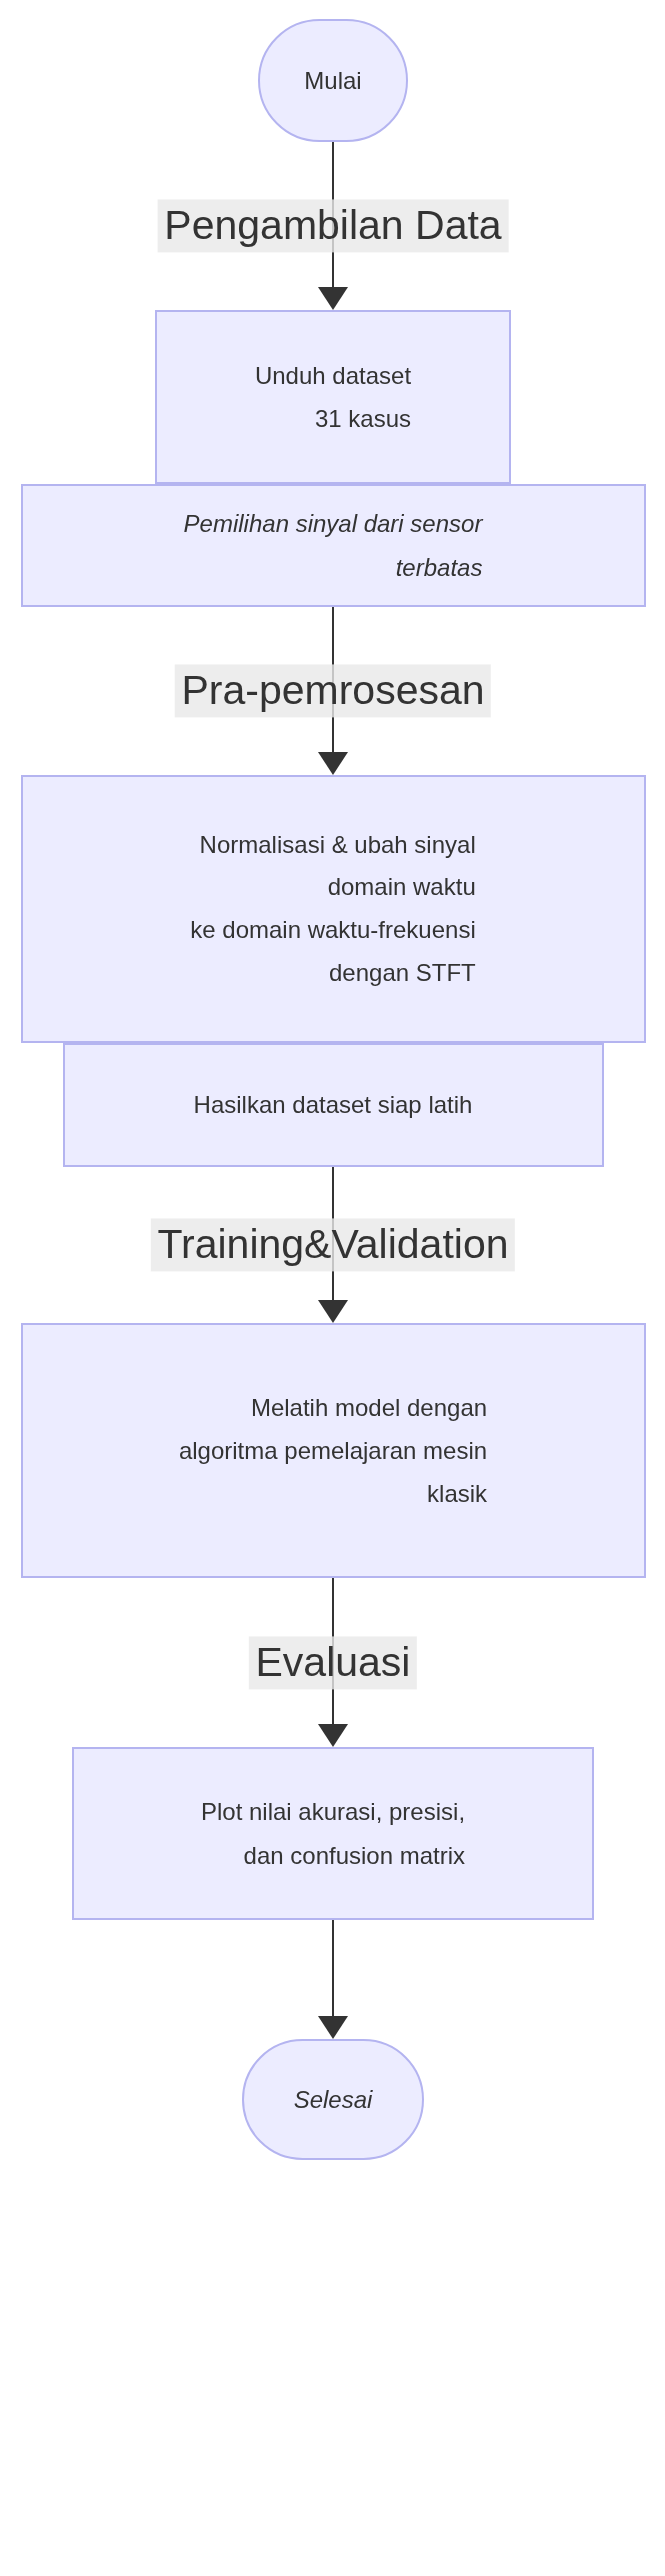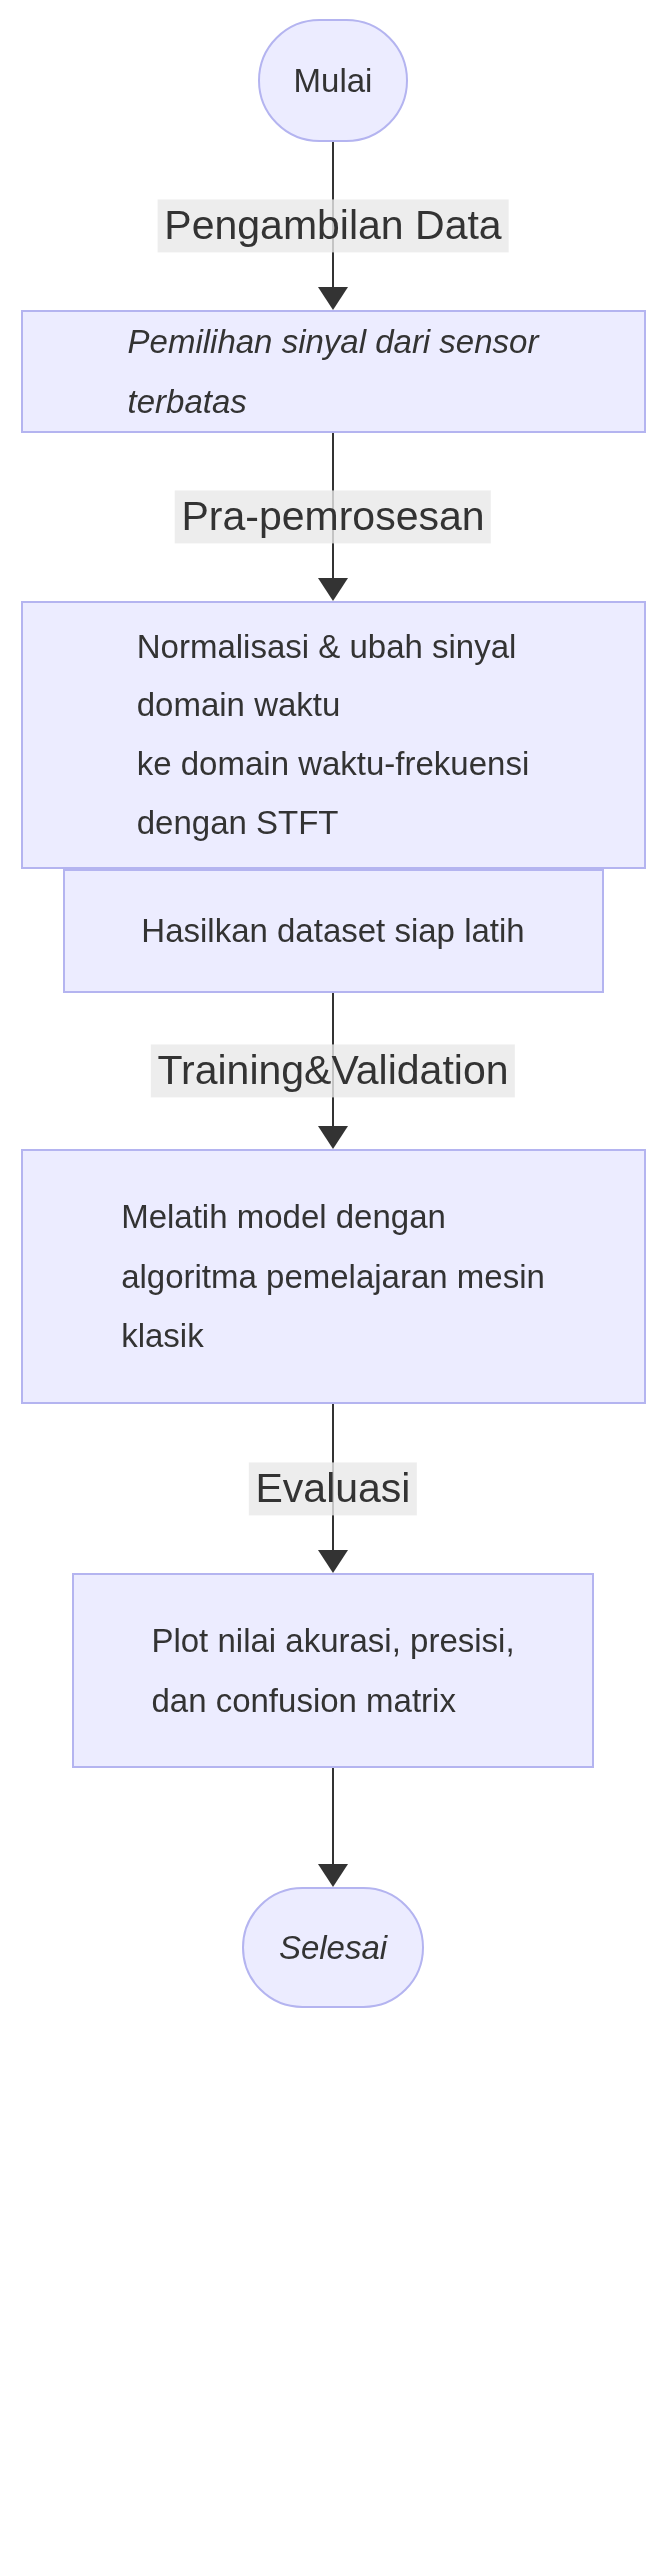--- a/index.html
+++ b/index.html
@@ -10,35 +10,35 @@
   }
   html,body{margin:0;padding:0;background:#ffffff;}
   body{width:666px;font-family:"Liberation Sans","DejaVu Sans",sans-serif;}
   .diagram{
     width:666px;height:2576px;box-sizing:border-box;
     display:flex;flex-direction:column;align-items:center;
     padding-top:19px;background:#ffffff;overflow:hidden;
   }
   .node{
     display:flex;align-items:center;justify-content:center;
-    text-align:left;color:var(--text,#333333);
+    text-align:right;color:var(--text,#333333);
     background:var(--node-fill,#ECECFF);
     border:2px solid var(--node-border,#B4B4F0);
-    font-size:33px;line-height:1.8;white-space:pre-line;
+    font-size:24px;line-height:1.8;white-space:pre-line;
     box-sizing:border-box;flex:0 0 auto;
   }
   .stadium{border-radius:670px;}
   .n-start{width:150px;height:123px;}
   .n-end{width:182px;height:121px;font-style:italic;}
   .n-download{width:356px;height:174px;}
   .n-select{width:625px;height:123px;font-style:italic;}
   .n-preprocess{width:625px;height:268px;line-height:1.78;}
   .n-ready{width:541px;height:124px;}
   .n-train{width:625px;height:255px;}
-  .n-plot{width:522px;height:195px;}
+  .n-plot{width:522px;height:173px;}
   .connector{
     position:relative;width:100%;flex:0 0 auto;
   }
   .c1,.c2{height:168px}.c3{height:168px}.c4{height:173px}
   .c5{height:156px}.c6{height:169px}.c7{height:119px}
   .edge-line{
     position:absolute;left:calc(50% - 1px);top:0;width:2px;
     height:calc(100% - 19px);background:var(--edge-line,#333333);z-index:1;
   }
   .arrowhead{
@@ -61,20 +61,22 @@
 <div class="diagram">
 
   <div class="node stadium n-start">Mulai</div>
 
   <div class="connector c1">
     <div class="edge-line"></div>
     <div class="edge-label">Pengambilan Data</div>
     <div class="arrowhead"></div>
   </div>
 
+  <div class="node n-download">Unduh dataset
+31 kasus</div>
 
 
   <div class="node n-select">Pemilihan sinyal dari sensor
 terbatas</div>
 
   <div class="connector c3">
     <div class="edge-line"></div>
     <div class="edge-label">Pra-pemrosesan</div>
     <div class="arrowhead"></div>
   </div>

